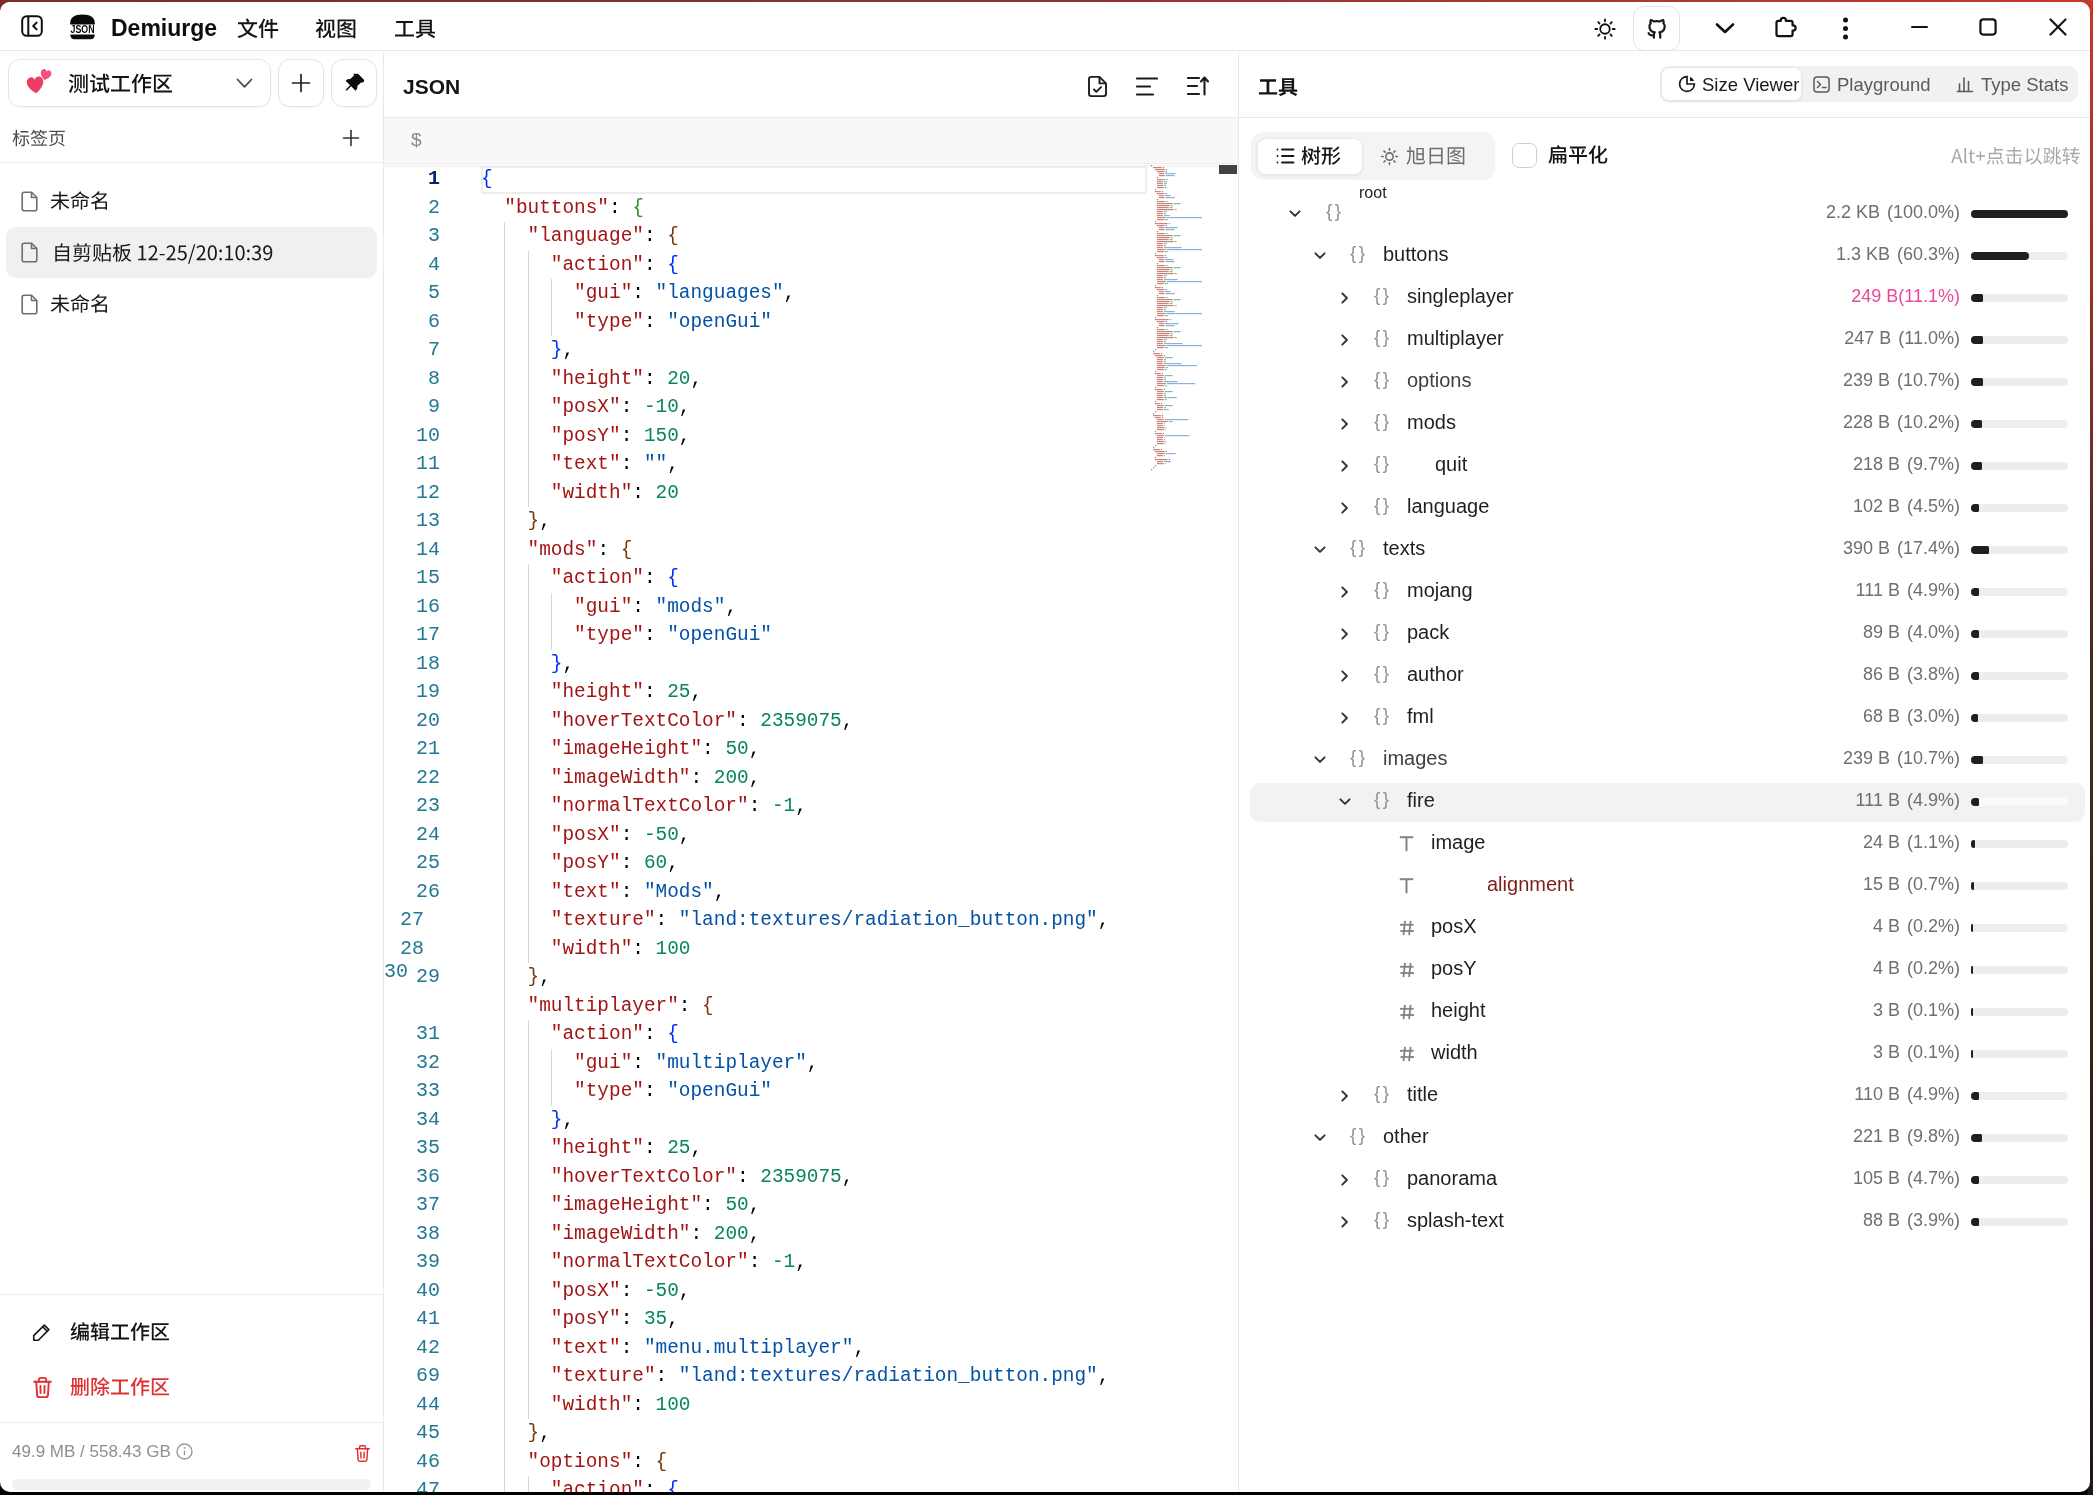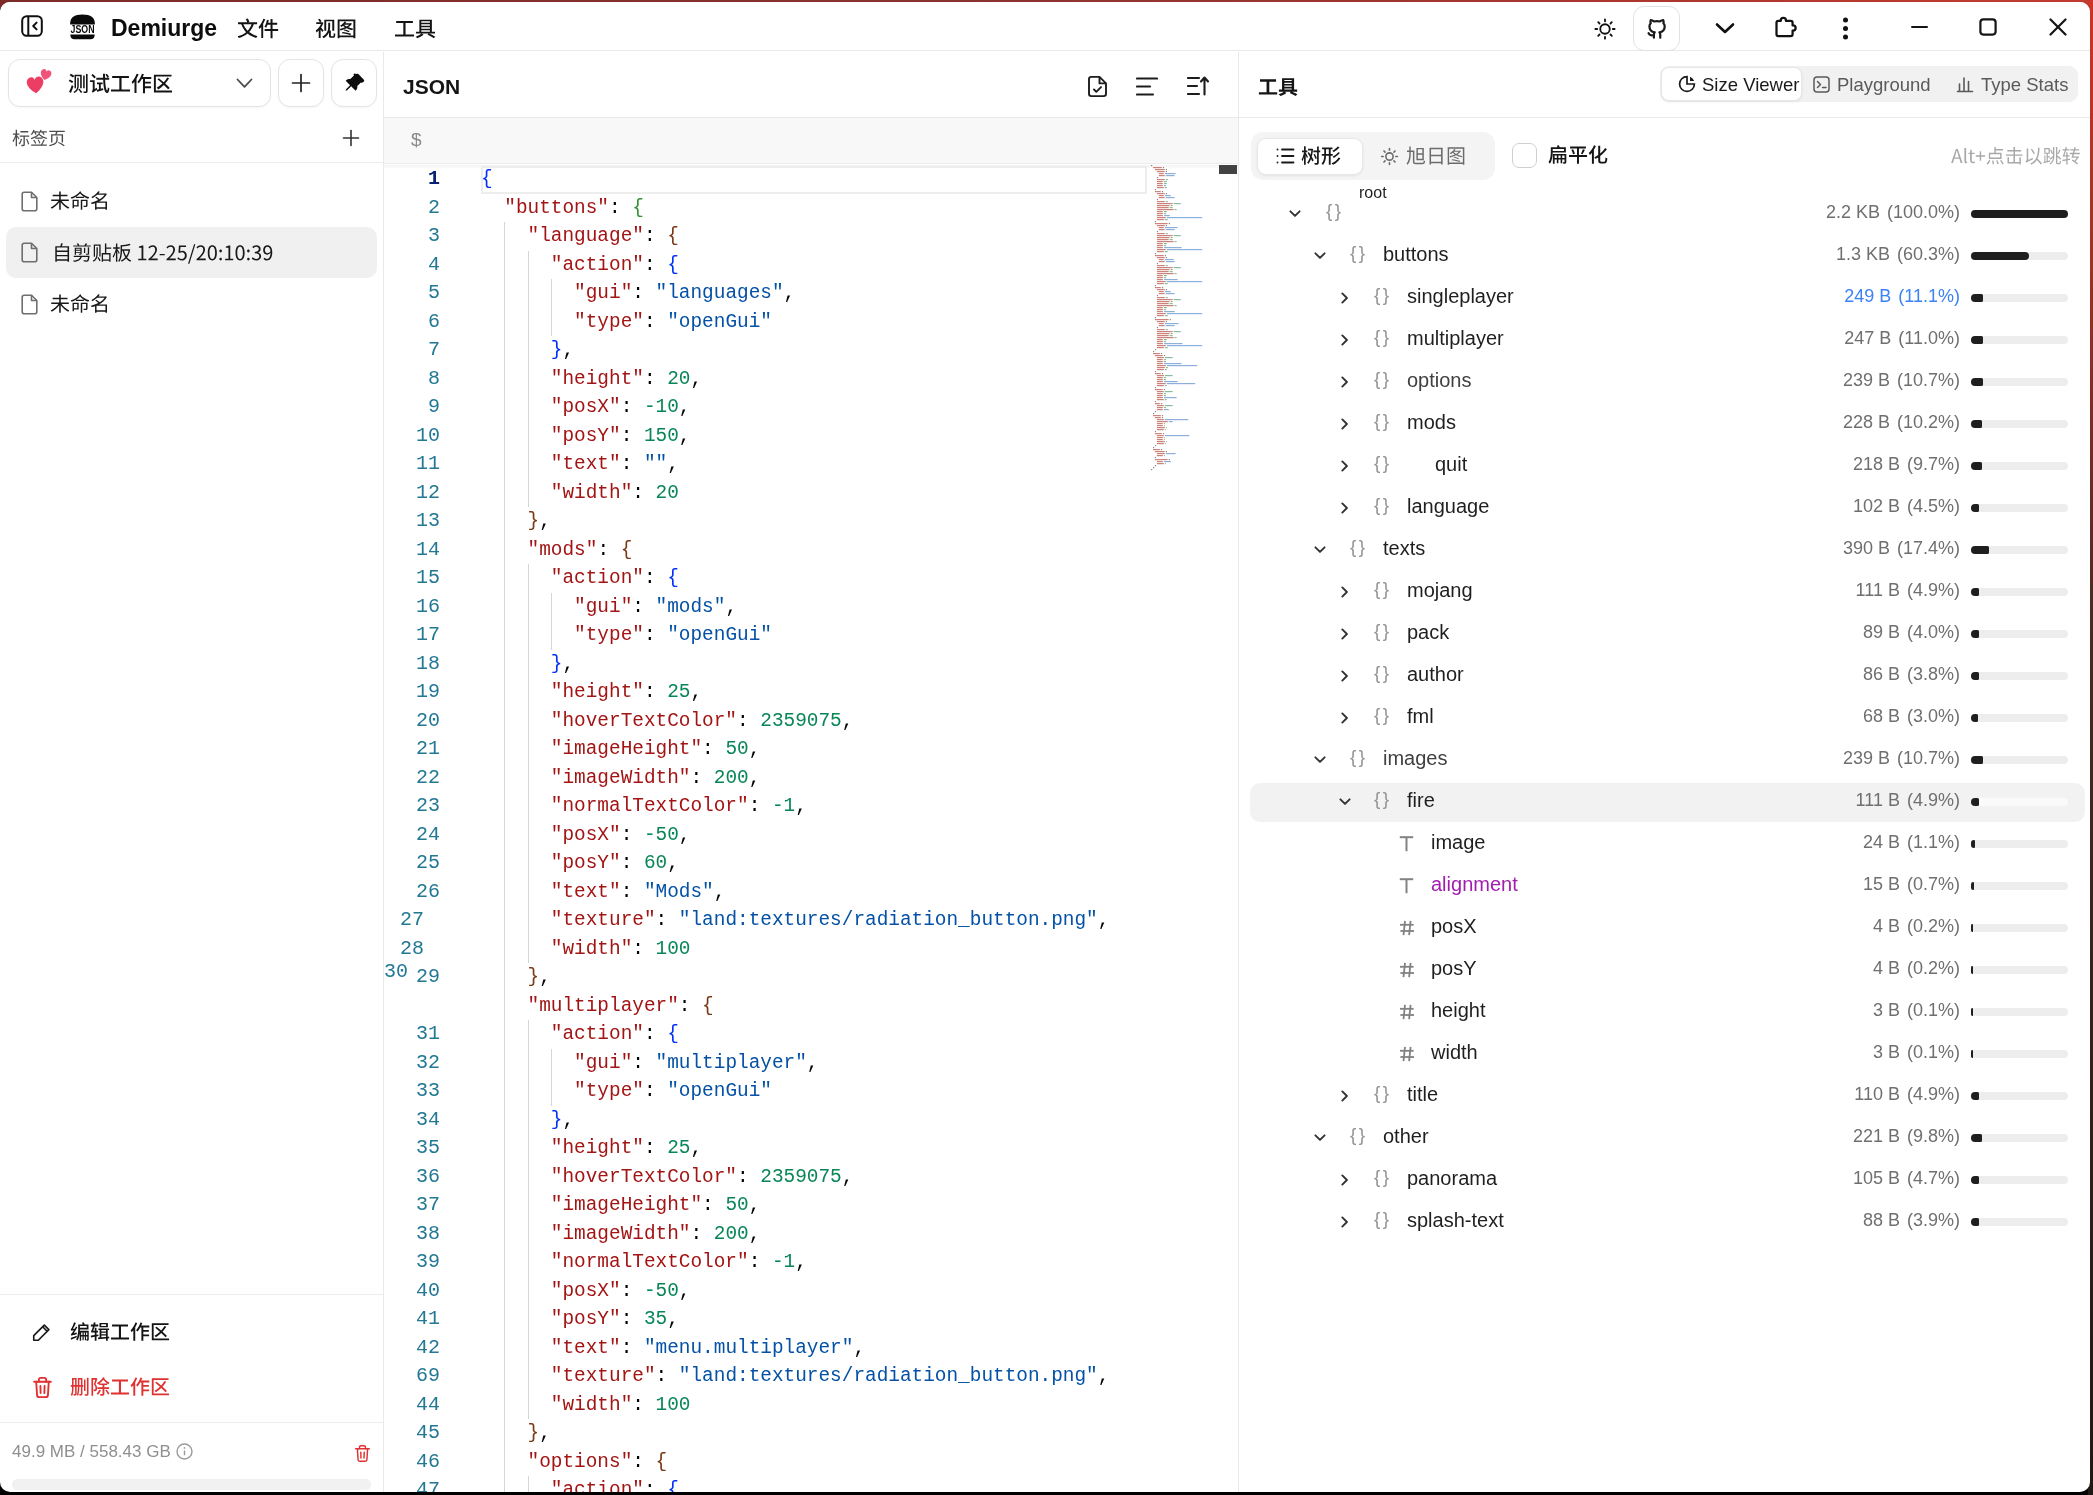--- a/index.html
+++ b/index.html
@@ -625,21 +625,21 @@
       <span>1.3 KB</span>
       <span>(60.3%)</span>
     </div>
     <div class="abs" style="left:1971px;top:250.0px;width:97px;height:8px;background:#ededed;border-radius:4px"></div>
     <div class="abs" style="left:1971px;top:250.0px;width:58px;height:8px;background:#1f1f1f;border-radius:4px"></div>
     <svg class="abs" style="left:1340.6px;top:290.2px" width="8" height="12" viewBox="0 0 8 12" fill="none" stroke="#333" stroke-width="1.9" stroke-linecap="round" stroke-linejoin="round">
       <path d="M1.3 1.4 L5.9 6 L1.3 10.6"></path>
     </svg>
     <div class="abs" style="left:1374px;top:282.0px;font-size:19px;color:#949494;letter-spacing:2.5px">{}</div>
     <div class="abs" style="left:1407px;top:282.5px;font-size:20px;color:#1f1f1f">singleplayer</div>
-    <div class="abs" style="left:1600px;top:283.5px;width:360px;font-size:18px;color:#3b82f6;display:flex;justify-content:flex-end;gap:7px">
+    <div class="abs" style="left:1600px;top:283.5px;width:360px;font-size:18px;color:#ec4899;display:flex;justify-content:flex-end;">
       <span>249 B</span>
       <span>(11.1%)</span>
     </div>
     <div class="abs" style="left:1971px;top:292.0px;width:97px;height:8px;background:#ededed;border-radius:4px"></div>
     <div class="abs" style="left:1971px;top:292.0px;width:12px;height:8px;background:#1f1f1f;border-radius:4px 1.5px 1.5px 4px"></div>
     <svg class="abs" style="left:1340.6px;top:332.2px" width="8" height="12" viewBox="0 0 8 12" fill="none" stroke="#333" stroke-width="1.9" stroke-linecap="round" stroke-linejoin="round">
       <path d="M1.3 1.4 L5.9 6 L1.3 10.6"></path>
     </svg>
     <div class="abs" style="left:1374px;top:324.0px;font-size:19px;color:#949494;letter-spacing:2.5px">{}</div>
     <div class="abs" style="left:1407px;top:324.5px;font-size:20px;color:#1f1f1f">multiplayer</div>
@@ -779,21 +779,21 @@
     <div class="abs" style="left:1600px;top:829.5px;width:360px;font-size:18px;color:#6f6f6f;display:flex;justify-content:flex-end;gap:7px">
       <span>24 B</span>
       <span>(1.1%)</span>
     </div>
     <div class="abs" style="left:1971px;top:838.0px;width:97px;height:8px;background:#ededed;border-radius:4px"></div>
     <div class="abs" style="left:1971px;top:838.0px;width:4px;height:8px;background:#1f1f1f;border-radius:4px 1.5px 1.5px 4px"></div>
     <svg class="abs" style="left:1399px;top:876.0px" width="15" height="16" viewBox="0 0 15 16" stroke="#828282" stroke-width="2" fill="none">
       <line x1="0.8" y1="1.2" x2="14.2" y2="1.2"></line>
       <line x1="7.5" y1="1.2" x2="7.5" y2="15.2"></line>
     </svg>
-    <div class="abs" style="left:1431px;top:870.5px;font-size:20px;color:#a21caf">alignment</div>
+    <div class="abs" style="left:1487px;top:870.5px;font-size:20px;color:#7f1d1d">alignment</div>
     <div class="abs" style="left:1600px;top:871.5px;width:360px;font-size:18px;color:#6f6f6f;display:flex;justify-content:flex-end;gap:7px">
       <span>15 B</span>
       <span>(0.7%)</span>
     </div>
     <div class="abs" style="left:1971px;top:880.0px;width:97px;height:8px;background:#ededed;border-radius:4px"></div>
     <div class="abs" style="left:1971px;top:880.0px;width:3px;height:8px;background:#1f1f1f;border-radius:4px 1.5px 1.5px 4px"></div>
     <svg class="abs" style="left:1399px;top:918.0px" width="16" height="16" viewBox="0 0 16 16" stroke="#828282" stroke-width="1.8" fill="none">
       <line x1="1" y1="4.8" x2="14.6" y2="4.8"></line>
       <line x1="1.4" y1="11" x2="15" y2="11"></line>
       <line x1="6" y1="0.8" x2="4.5" y2="15.2"></line>

